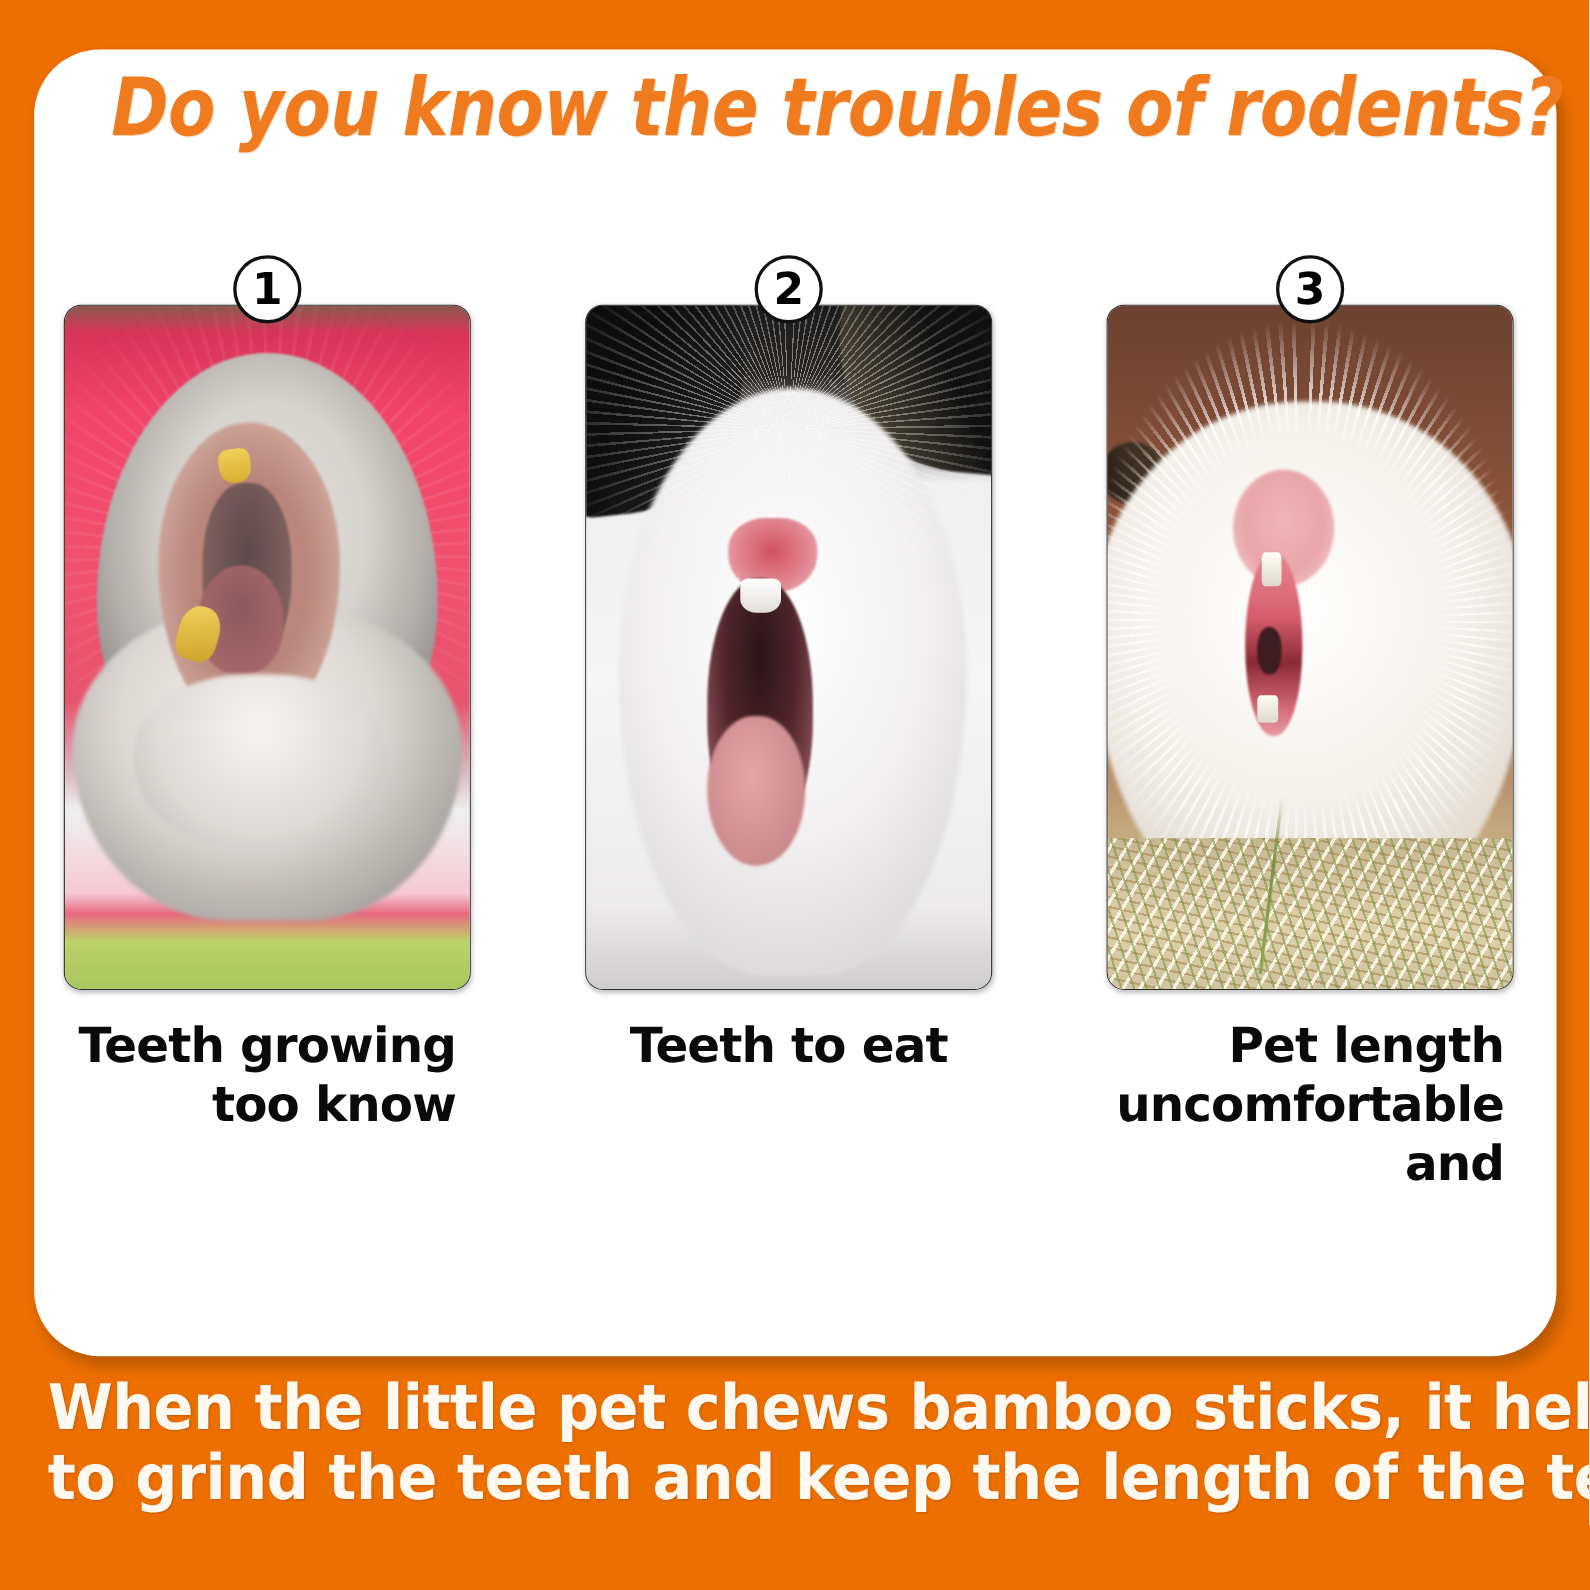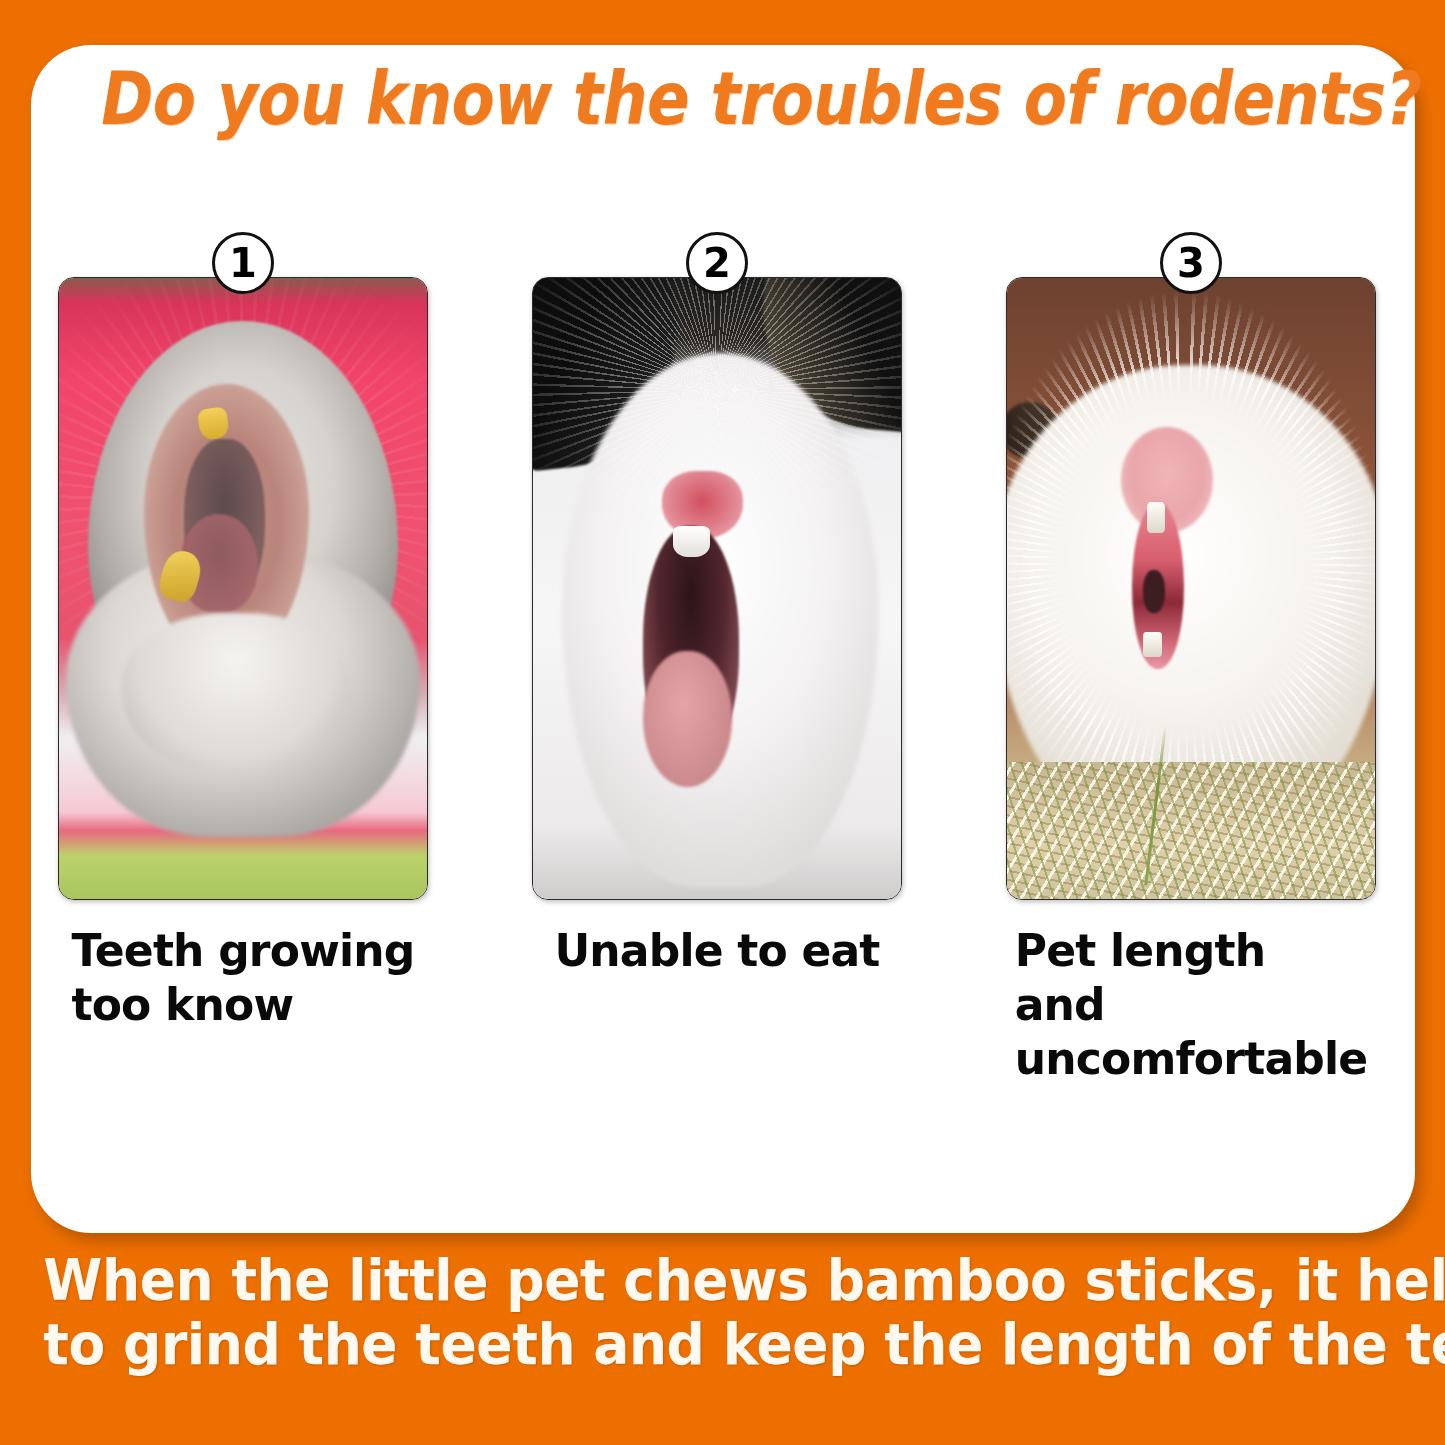--- a/index.html
+++ b/index.html
@@ -94,21 +94,21 @@
     border: 1px solid #2b2b2b;
     box-sizing: border-box;
     overflow: hidden;
     position: relative;
     box-shadow: 1px 2px 5px rgba(0,0,0,0.25);
   }
   .photo .scene { position: absolute; inset: 0; }
 
   .caption {
     margin-top: 24px;
-    text-align: left;
+    text-align: right;
     color: #0a0a0a;
     font-family: "DejaVu Sans", sans-serif;
     font-weight: bold;
     font-size: 44px;
     line-height: 1.23;
     letter-spacing: -0.8px;
   }
 
   
   .banner {
@@ -357,43 +357,43 @@
         <div class="p2-earL"></div>
         <div class="p2-earR"></div>
         <div class="p2-face"></div>
         <div class="p2-fur"></div>
         <div class="p2-nose"></div>
         <div class="p2-mouthdark"></div>
         <div class="p2-tongue2"></div>
         <div class="p2-teeth2"></div>
       </div>
       <div class="caption">
-        <div>Unable to eat</div>
+        <div>Teeth to eat</div>
       </div>
     </div>
 
     <div class="col">
       <div class="badge">3</div>
       <div class="photo">
         <div class="scene p3-bg"></div>
         <div class="p3-darkL"></div>
         <div class="p3-body"></div>
         <div class="p3-furhalo"></div>
         <div class="p3-muzzle"></div>
         <div class="p3-mouth3"></div>
         <div class="p3-gap"></div>
         <div class="p3-toothU"></div>
         <div class="p3-toothL"></div>
         <div class="p3-bedding"></div>
         <div class="p3-grass"></div>
       </div>
       <div class="caption">
         <div>Pet length</div>
+        <div>uncomfortable</div>
         <div>and</div>
-        <div>uncomfortable</div>
       </div>
     </div>
 
   </div>
 
   <div class="banner">
     <span>When the little pet chews bamboo sticks, it helps</span>
     <span>to grind the teeth and keep the length of the teeth.</span>
   </div>
 

